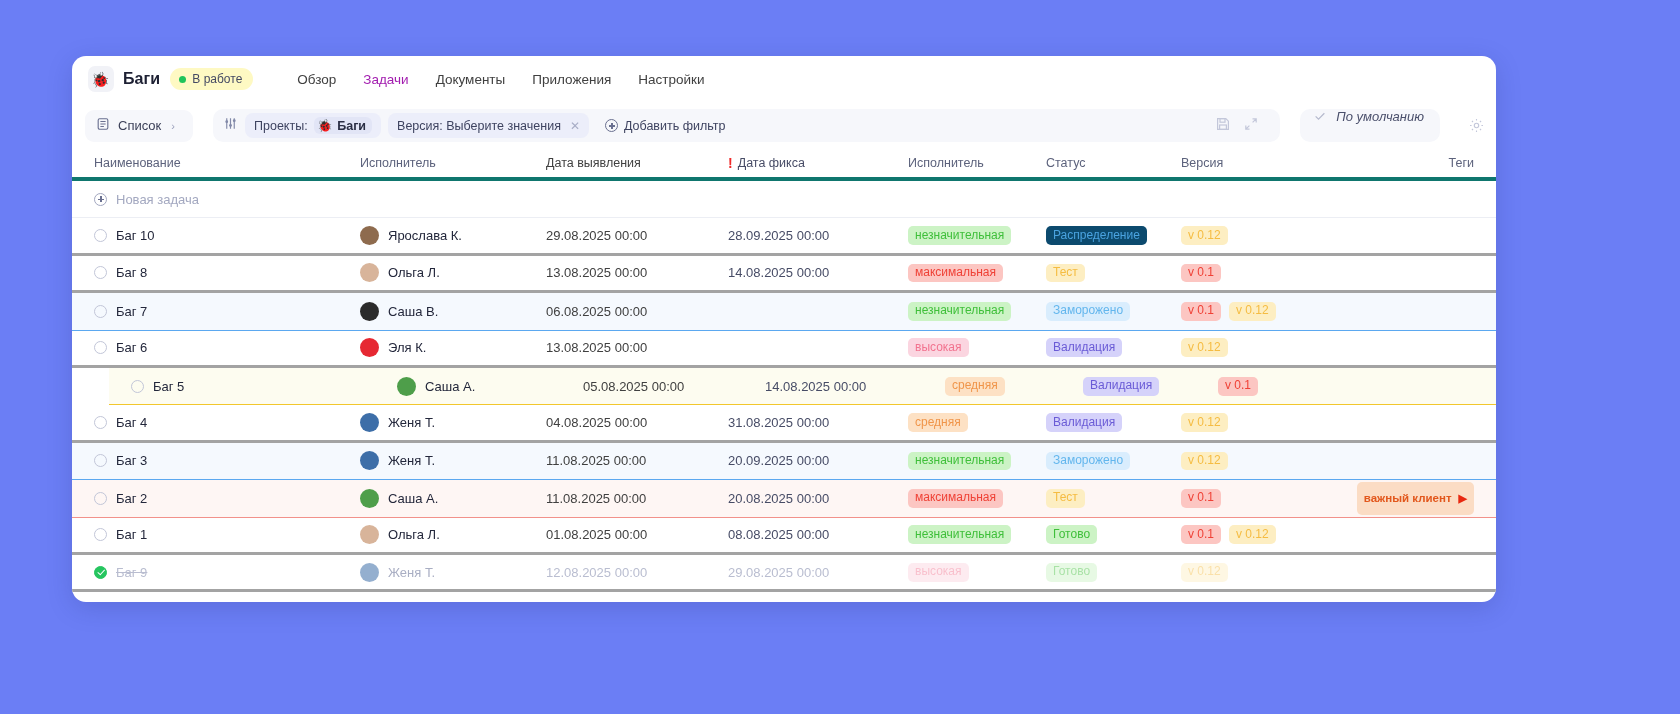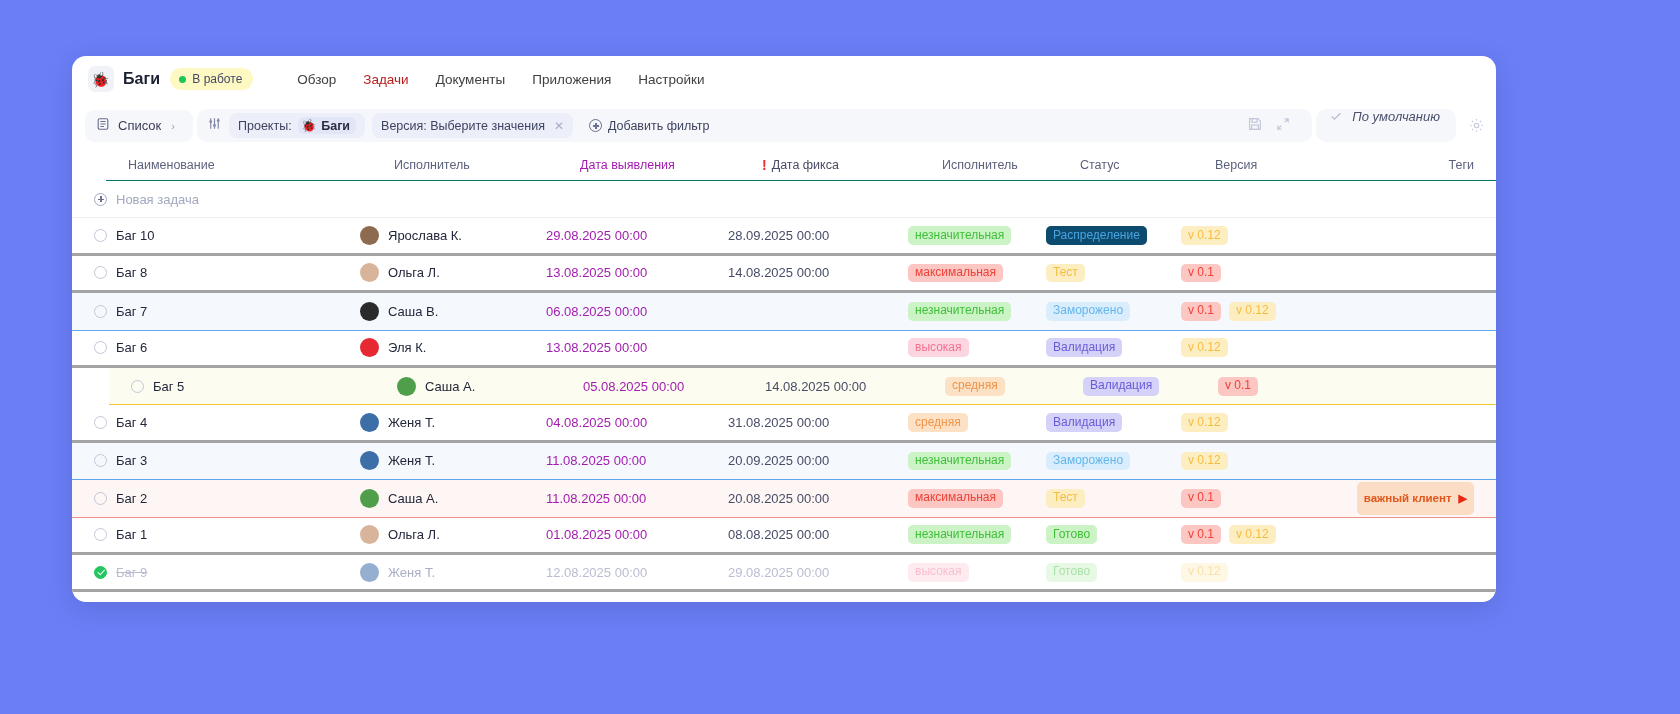--- a/index.html
+++ b/index.html
@@ -39,28 +39,28 @@
   .status-chip {
     margin-left: 10px;
     display: flex; align-items: center; gap: 6px;
     background: #fef9c3; border-radius: 13px;
     padding: 4px 11px 4px 9px;
     font-size: 12px; color: #454a63;
   }
   .status-dot { width: 7px; height: 7px; border-radius: 50%; background: #1fc45b; }
   .nav-links { display: flex; align-items: center; gap: 27px; margin-left: 44px; }
   .nav-link { font-size: 13.5px; color: #404040; cursor: pointer; }
-  .nav-link.active { color: #b91c1c; }
+  .nav-link.active { color: #a21caf; }
 
   
   .toolbar {
     height: 47px;
     display: flex; align-items: center;
     padding: 0 11px 0 13px;
-    gap: 4px;
+    gap: 20px;
   }
   .tb-pill {
     display: flex; align-items: center; gap: 7px;
     background: #f6f7fb; border-radius: 9px;
     height: 32px; padding: 0 11px;
     font-size: 13px; color: #3a3f57;
   }
   .tb-pill.view { min-width: 108px; justify-content: flex-start; gap: 8px; }
   .chev { color: #9aa0bb; font-size: 11px; margin-left: 2px; }
   .filters-group {
@@ -99,34 +99,33 @@
     font-size: 13px; color: #4a4f6b; font-style: italic;
   }
   .gear-btn { margin-left: 8px; color: #c3c7da; display:flex; align-items:center; }
 
   
   .table { width: 100%; }
   .thead {
     display: flex; align-items: center;
     height: 32px;
     font-size: 12.5px; color: #5c627c;
-    border-bottom: 1px solid #0f766e;
-    margin-left: 34px;
+    border-bottom: 4px solid #0f766e;
   }
   .row {
     display: flex; align-items: center;
     height: 37.4px;
     font-size: 13px; color: #23273b;
     border-bottom: 3px solid #a3a3a3;
     position: relative;
   }
   .row.newtask { color: #a3a8c0; border-bottom: 1px solid #eceef4; }
   .c-name   { width: 288px; padding-left: 22px; display:flex; align-items:center; gap: 9px; }
   .c-assign { width: 186px; display: flex; align-items: center; gap: 9px; }
-  .c-date1  { width: 182px; color: #a21caf; }
+  .c-date1  { width: 182px; color: #404040; }
   .c-date2  { width: 180px; color: #474c66; }
   .c-crit   { width: 138px; }
   .c-status { width: 135px; }
   .c-ver    { width: 175px; display: flex; align-items: center; gap: 8px; }
   .c-tags   { flex: 1; display: flex; align-items: center; justify-content: flex-end; padding-right: 22px; }
   .thead .c-date2 { display: flex; align-items: center; gap: 5px; }
   .bang { color: #ef2b2b; font-weight: bold; font-size: 14px; }
 
   .radio {
     width: 13px; height: 13px; border-radius: 50%;

